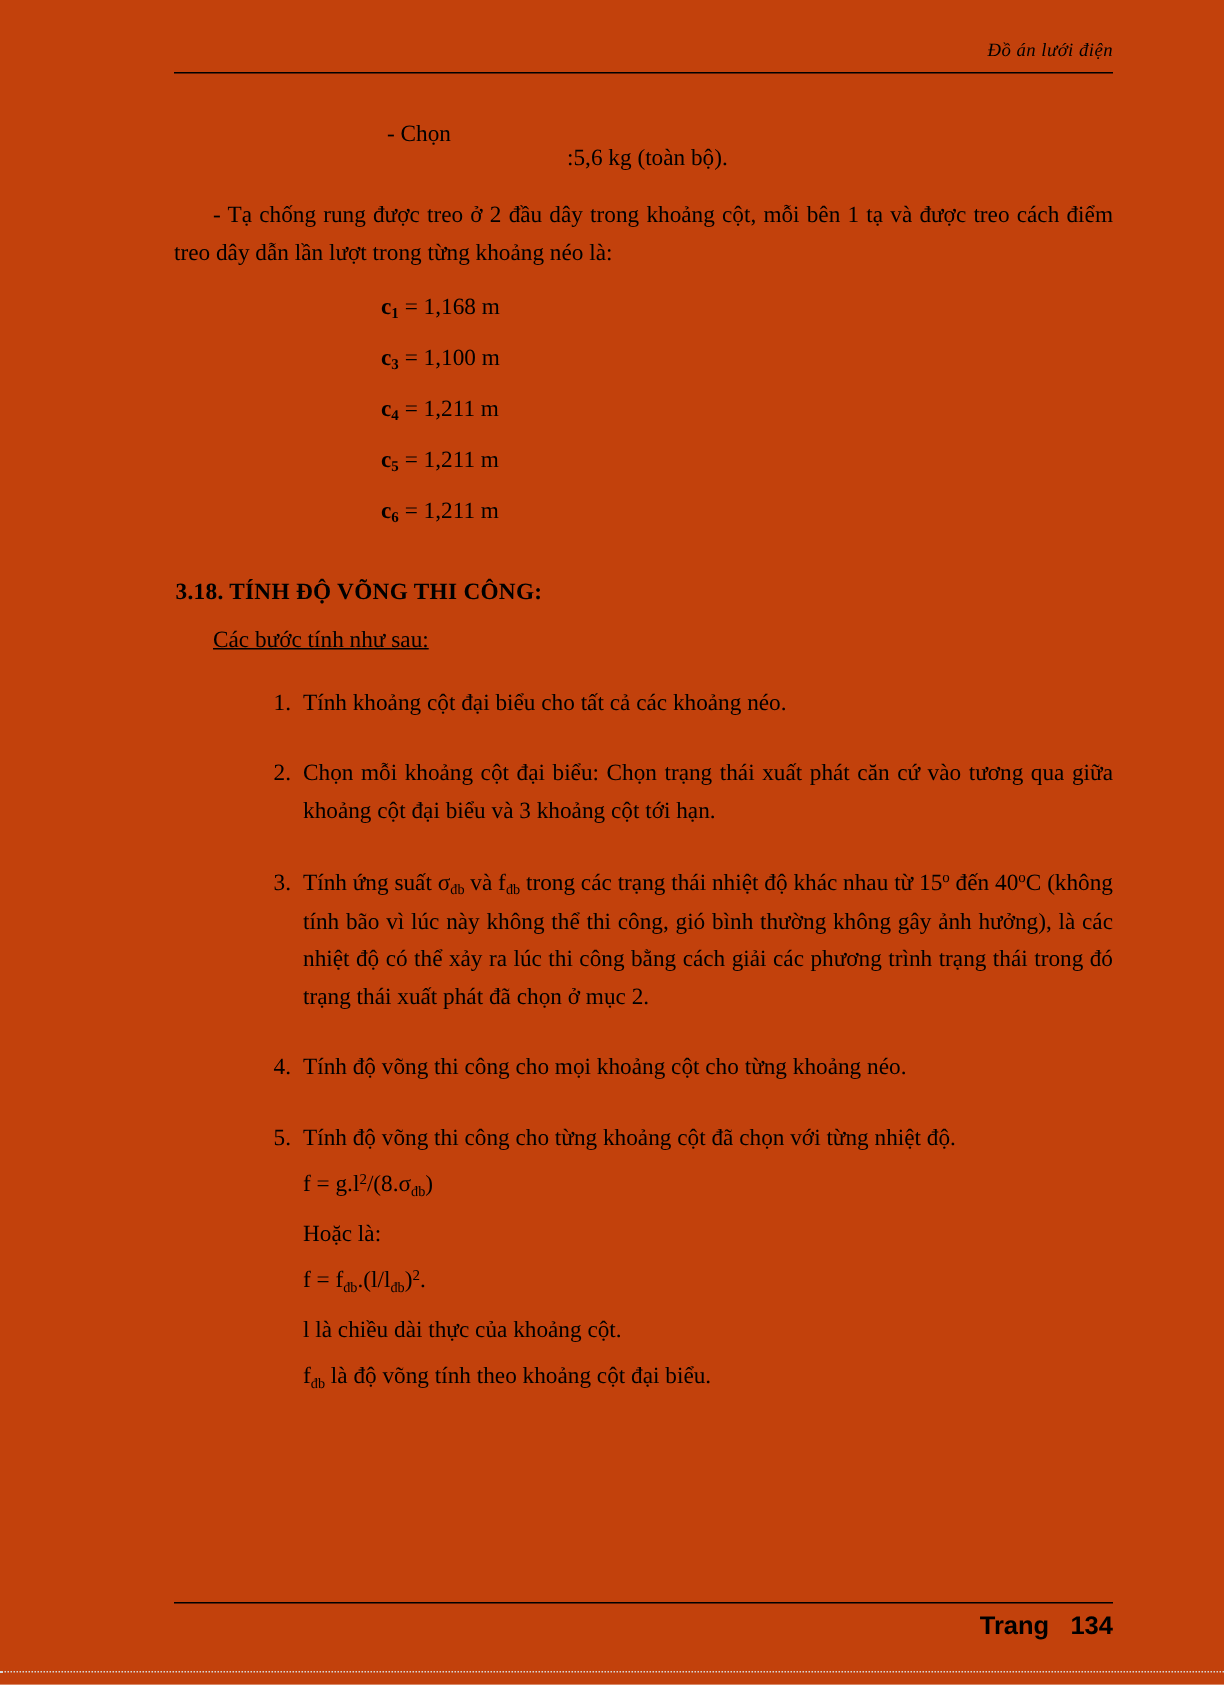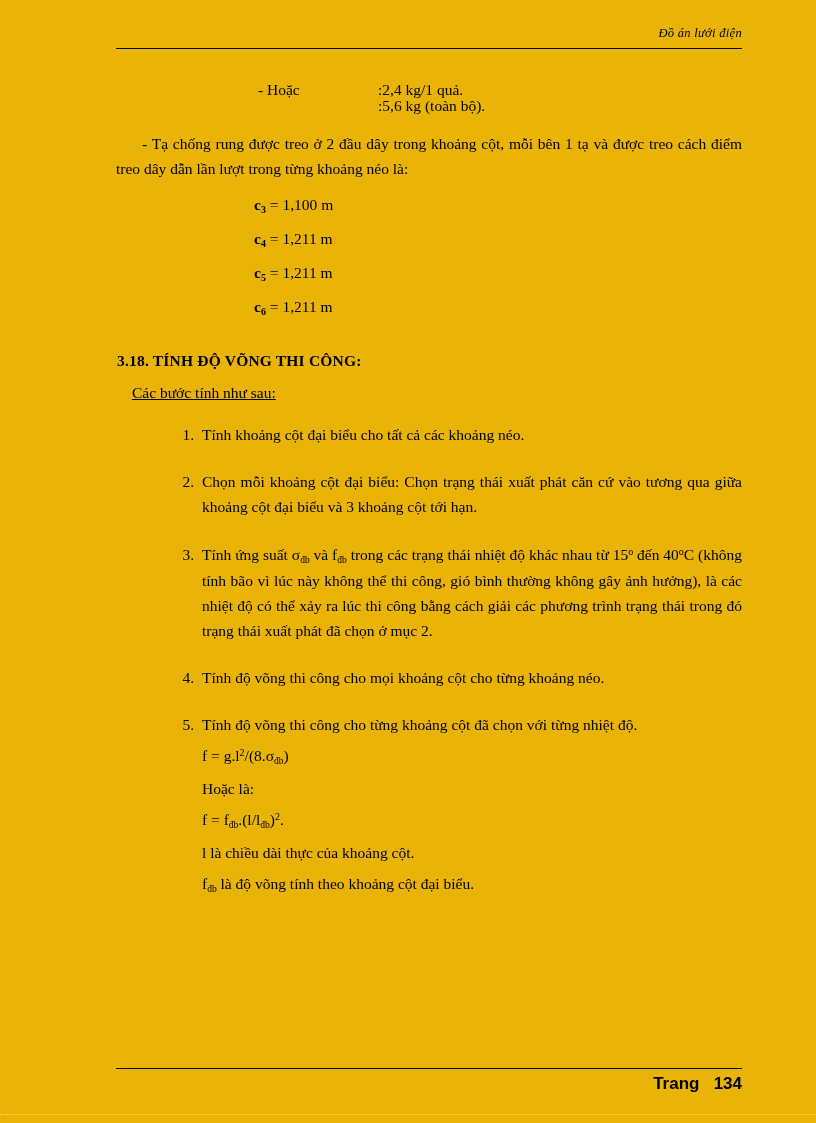--- a/index.html
+++ b/index.html
@@ -13,21 +13,21 @@
     font-family: "Liberation Serif", serif;
     color: #000000;
     position: relative;
     overflow: hidden;
   }
   .page {
     position: absolute;
     left: 0; top: 0;
     width: 816px;
     height: 1123px;
-    background: #eab308;
+    background: #c2410c;
   }
   .header {
     position: absolute;
     left: 116px;
     top: 26px;
     width: 626px;
     text-align: right;
     font-size: 12.5px;
     font-family: "Liberation Serif", serif;
     font-style: italic;
@@ -88,21 +88,21 @@
   }
   .section-title {
     margin-top: 36px;
     margin-left: 1px;
     font-weight: bold;
     font-size: 15.5px;
     letter-spacing: 0.2px;
   }
   .underline-note {
     margin-top: 16px;
-    margin-left: 16px;
+    margin-left: 26px;
     text-decoration: underline;
     font-size: 15.5px;
   }
   ol.steps {
     margin: 10px 0 0 0;
     padding-left: 86px;
     list-style: none;
     counter-reset: stepc;
   }
   ol.steps > li {
@@ -165,28 +165,31 @@
 <body>
 
 <div class="page">
 
   <div class="header">Đồ án lưới điện</div>
   <div class="header-rule"></div>
 
   <div class="content">
 
     <div class="line-spec">
-      <div class="spec-label">- Hoặc</div>
-      <div class="spec-value">:2,4 kg/1 quả.</div>
+      <div class="spec-label">- Chọn</div>
     </div>
     <div class="spec-value2">:5,6 kg (toàn bộ).</div>
 
     <div class="para">- Tạ chống rung được treo ở 2 đầu dây trong khoảng cột, mỗi bên 1 tạ và được treo cách điểm treo dây dẫn lần lượt trong từng khoảng néo là:</div>
 
     <div class="eqlist">
+      <div class="eq">
+        <span class="sym">c</span><sub>1</sub>
+        <span>= 1,168 m</span>
+      </div>
       <div class="eq">
         <span class="sym">c</span><sub>3</sub>
         <span>= 1,100 m</span>
       </div>
       <div class="eq">
         <span class="sym">c</span><sub>4</sub>
         <span>= 1,211 m</span>
       </div>
       <div class="eq">
         <span class="sym">c</span><sub>5</sub>

